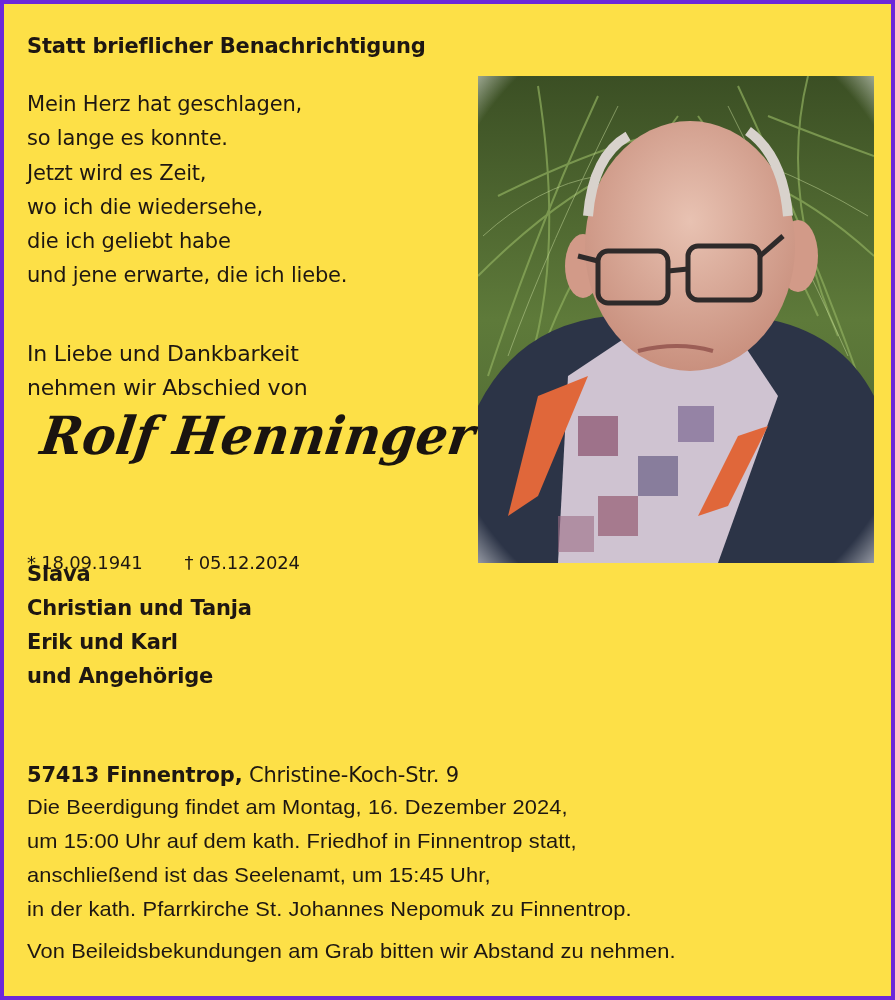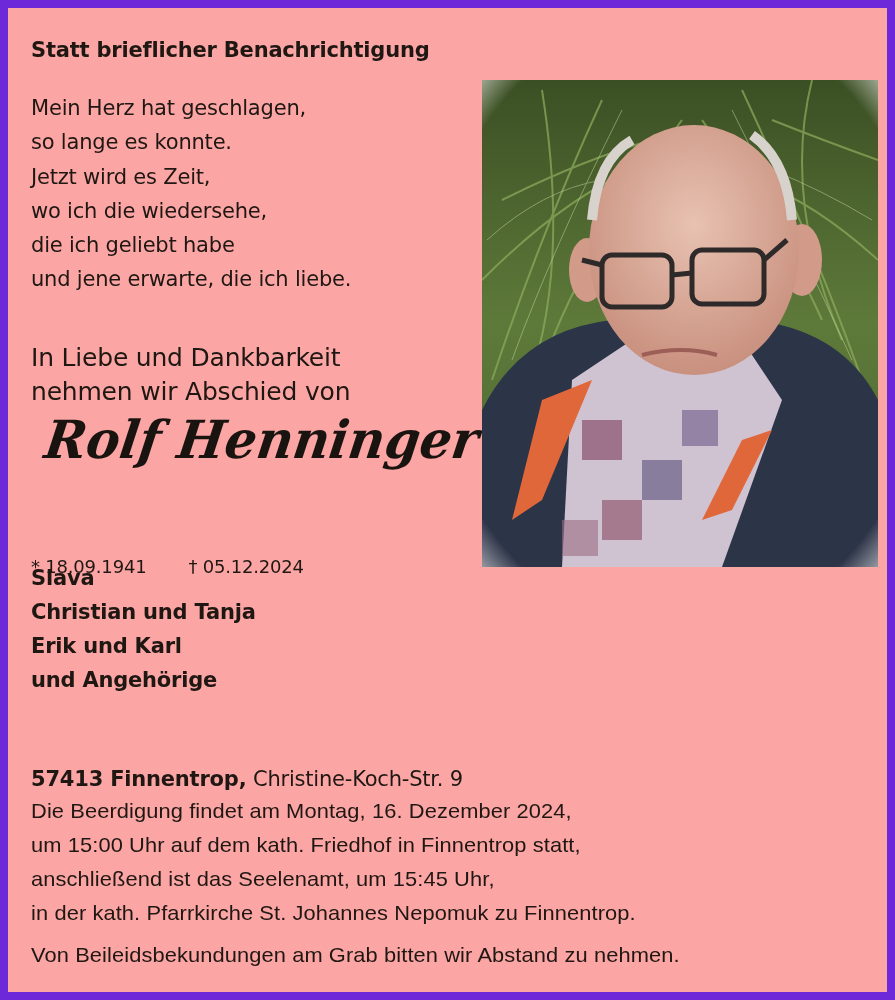--- a/index.html
+++ b/index.html
@@ -1,37 +1,37 @@
 <!DOCTYPE html>
 <html><head>
   <meta charset="utf-8">
   <style>
     html, body { margin: 0; padding: 0; background: #ffffff; }
     body { width: 895px; height: 1000px; overflow: hidden; }
     .page {
       position: relative;
       width: 895px; height: 1000px;
       box-sizing: border-box;
-      border: 8px solid #6d28d9;
-      background: #fca5a5;
+      border: 4px solid #6d28d9;
+      background: #fde047;
       color: #1e1712;
       font-family: "DejaVu Sans", sans-serif;
     }
     .heading {
       position: absolute; left: 23px; top: 30px;
       font-weight: bold; font-size: 21px; letter-spacing: -0.2px;
     }
     .poem {
       position: absolute; left: 23px; top: 83px;
       font-size: 21px; line-height: 34.3px; letter-spacing: -0.2px;
     }
     .poem div { white-space: nowrap; }
     .intro {
       position: absolute; left: 23px; top: 333px;
-      font-size: 25px; line-height: 34px; letter-spacing: -0.2px;
+      font-size: 22px; line-height: 34px; letter-spacing: -0.2px;
     }
     .name {
       position: absolute; left: 33px; top: 404px;
       font-family: "DejaVu Serif", serif; font-style: italic; font-weight: bold;
       font-size: 50px; letter-spacing: 0px; color: #1a1410;
       transform: skewX(-8deg) scaleY(1.05);
       transform-origin: left bottom;
       white-space: nowrap;
     }
     .dates {

